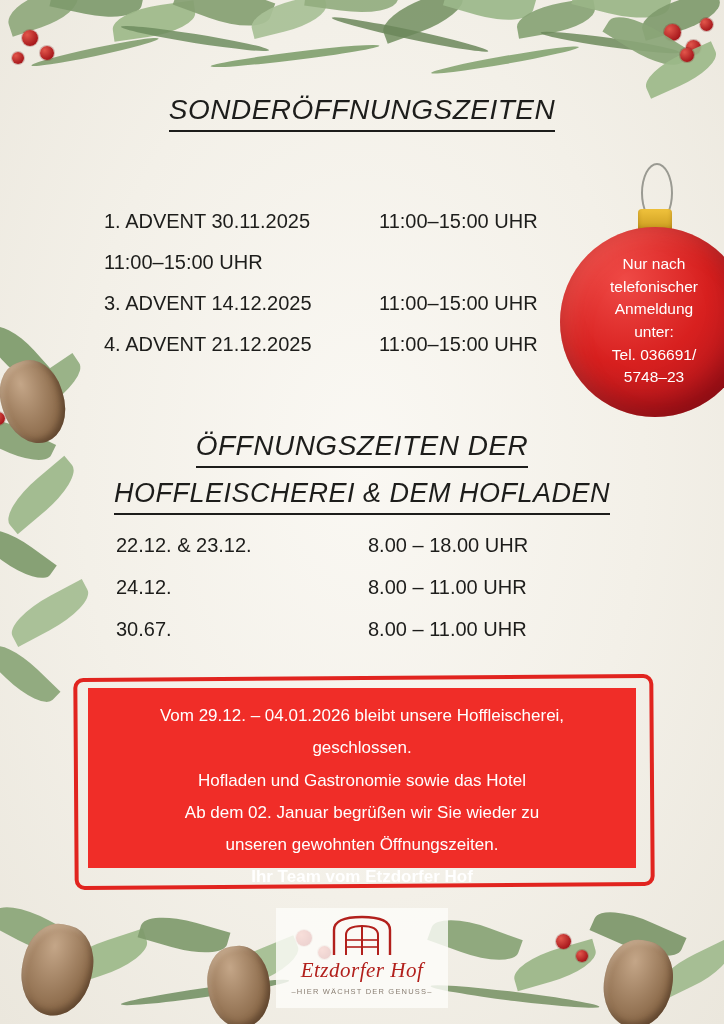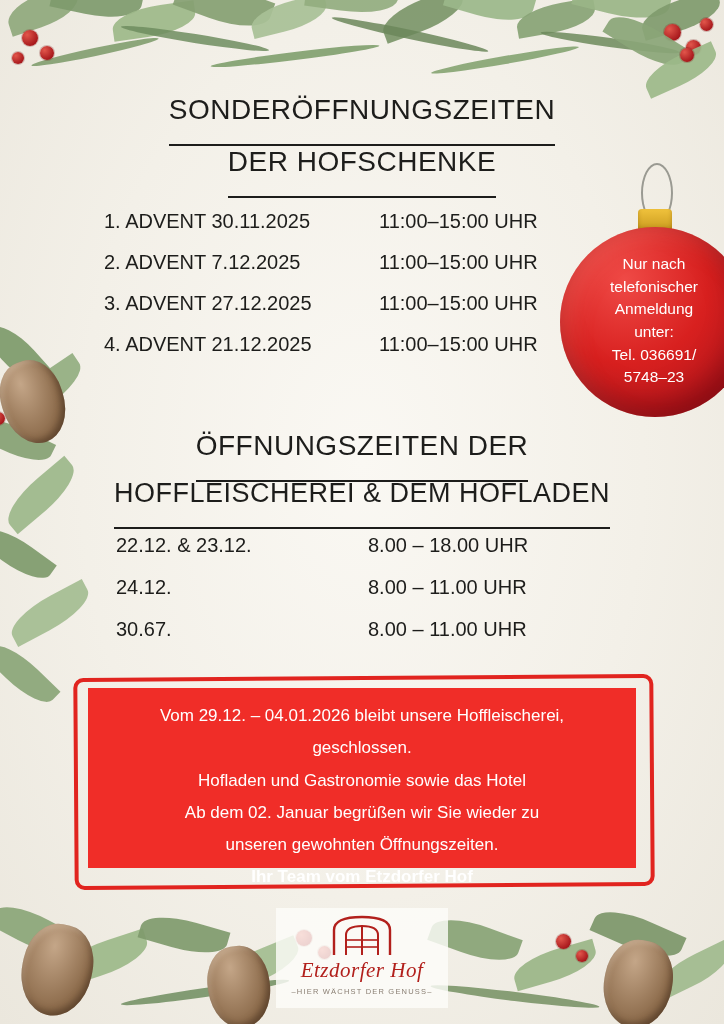--- a/index.html
+++ b/index.html
@@ -81,22 +81,23 @@
   .title {
     text-align: center;
     font-family: "Liberation Sans", sans-serif;
     font-size: 28px;
     letter-spacing: 0.5px;
     color: #1d1d1b;
     font-weight: 500;
   }
   .title .underline {
     border-bottom: 2px solid #1d1d1b;
-    padding-bottom: 18px;
+    padding-bottom: 4px;
     display: inline-block;
+    font-style: italic;
   }
 
   .title-1 { position: absolute; top: 94px; left: 0; right: 0; }
   .title-2 { position: absolute; top: 146px; left: 0; right: 0; }
 
   .title-3 { position: absolute; top: 430px; left: 0; right: 0; }
   .title-4 { position: absolute; top: 478px; left: 0; right: 0; font-size: 27px; }
 
   
   .advent {
@@ -326,35 +327,31 @@
     <div class="berry" style="left:318px;top:62px; width:13px;height:13px;"></div>
     <div class="berry" style="left:556px;top:50px; width:15px;height:15px;"></div>
     <div class="berry" style="left:576px;top:66px; width:12px;height:12px;"></div>
   </div>
 
   <div class="content">
 
     <h1 class="title title-1">
       <span class="underline">SONDERÖFFNUNGSZEITEN</span>
     </h1>
-    <h1 class="title title-2">
-      <span class="underline">DER HOFSCHENKE</span>
-    </h1>
 
     <div class="advent">
       <div class="advent-row">
         <span class="date">1. ADVENT 30.11.2025</span>
         <span class="time">11:00–15:00 UHR</span>
       </div>
       <div class="advent-row">
-        <span class="date">2. ADVENT  7.12.2025</span>
         <span class="time">11:00–15:00 UHR</span>
       </div>
       <div class="advent-row">
-        <span class="date">3. ADVENT 27.12.2025</span>
+        <span class="date">3. ADVENT 14.12.2025</span>
         <span class="time">11:00–15:00 UHR</span>
       </div>
       <div class="advent-row">
         <span class="date">4. ADVENT 21.12.2025</span>
         <span class="time">11:00–15:00 UHR</span>
       </div>
     </div>
 
     <div class="bauble">
       <div class="bauble-string"></div>

